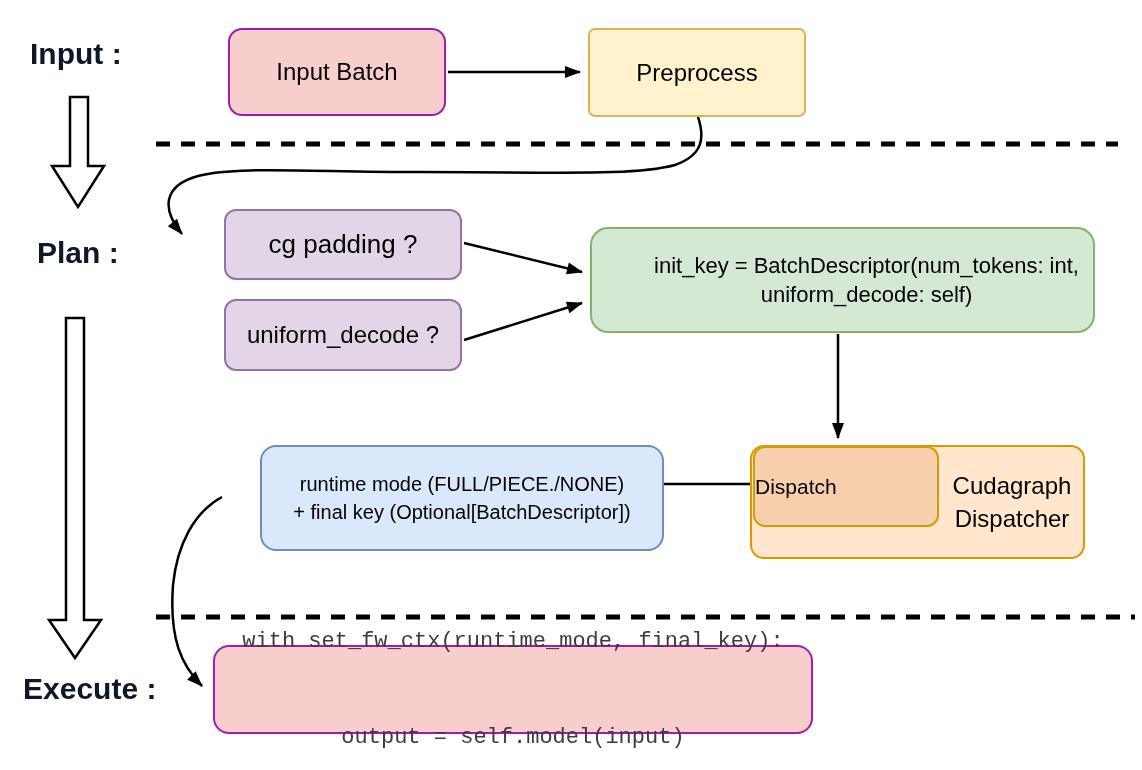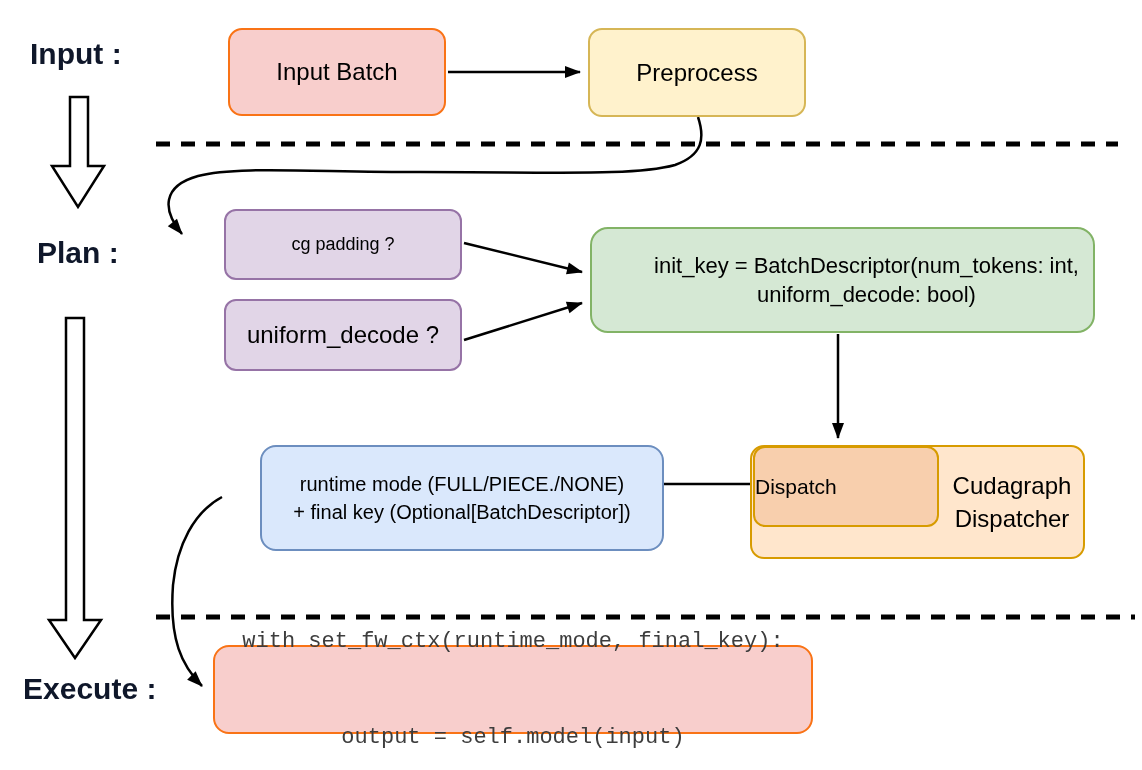--- a/index.html
+++ b/index.html
@@ -9,31 +9,31 @@
     overflow:hidden;
   }
   .section-label{
     position:absolute;font-size:30px;font-weight:700;color:#0f172a;letter-spacing:0px;
   }
   .node{
     position:absolute;display:flex;align-items:center;justify-content:center;
     text-align:center;box-sizing:border-box;
   }
   .node .lines{line-height:29px;}
-  .pink   {background:#f8cecc;border:2px solid #f97316;}
+  .pink   {background:#f8cecc;border:2px solid #a21caf;}
   .yellow {background:#fff2cc;border:2px solid #d6b656;}
   .purple {background:#e1d5e7;border:2px solid #9673a6;}
   .green  {background:#d5e8d4;border:2px solid #82b366;padding-left:48px;}
   .blue   {background:#dae8fc;border:2px solid #6c8ebf;margin-left:38px;}
   .orange-outer{background:#ffe6cc;border:2px solid #d79b00;}
   .orange-inner{background:#f8cfad;border:2px solid #d79b00;}
 
   #node-input-batch    {left:228px;top:28px;width:218px;height:88px;border-radius:14px;font-size:24px;}
-  #node-preprocess     {left:588px;top:28px;width:218px;height:89px;border-radius:14px;font-size:24px;}
-  #node-cg-padding     {left:224px;top:209px;width:238px;height:71px;border-radius:12px;font-size:18px;}
+  #node-preprocess     {left:588px;top:28px;width:218px;height:89px;border-radius:7px;font-size:24px;}
+  #node-cg-padding     {left:224px;top:209px;width:238px;height:71px;border-radius:12px;font-size:26px;}
   #node-uniform-decode {left:224px;top:299px;width:238px;height:72px;border-radius:12px;font-size:24px;}
   #node-init-key       {left:590px;top:227px;width:505px;height:106px;border-radius:18px;font-size:22px;}
   #node-runtime-mode   {left:222px;top:445px;width:404px;height:106px;border-radius:16px;font-size:20px;}
   #node-runtime-mode .lines{line-height:28px;}
   #node-dispatcher     {left:750px;top:445px;width:335px;height:114px;border-radius:14px;}
   #node-dispatch      {position:absolute;left:1px;top:-1px;width:182px;height:77px;border-radius:12px;
                        display:flex;align-items:center;font-size:21px;}
   #dispatcher-title   {position:absolute;left:186px;top:50%;transform:translateY(-50%);
                        width:148px;text-align:center;font-size:24px;line-height:33px;}
   #node-exec-code      {left:213px;top:645px;width:600px;height:89px;border-radius:16px;}
@@ -95,21 +95,21 @@
     <span>cg padding ?</span>
   </div>
 
   <div class="node purple" id="node-uniform-decode">
     <span>uniform_decode ?</span>
   </div>
 
   <div class="node green" id="node-init-key">
     <div class="lines">
       <div>init_key = BatchDescriptor(num_tokens: int,</div>
-      <div>uniform_decode: bool)</div>
+      <div>uniform_decode: self)</div>
     </div>
   </div>
 
   <div class="node blue" id="node-runtime-mode">
     <div class="lines">
       <div>runtime mode (FULL/PIECE./NONE)</div>
       <div>+ final key (Optional[BatchDescriptor])</div>
     </div>
   </div>
 

